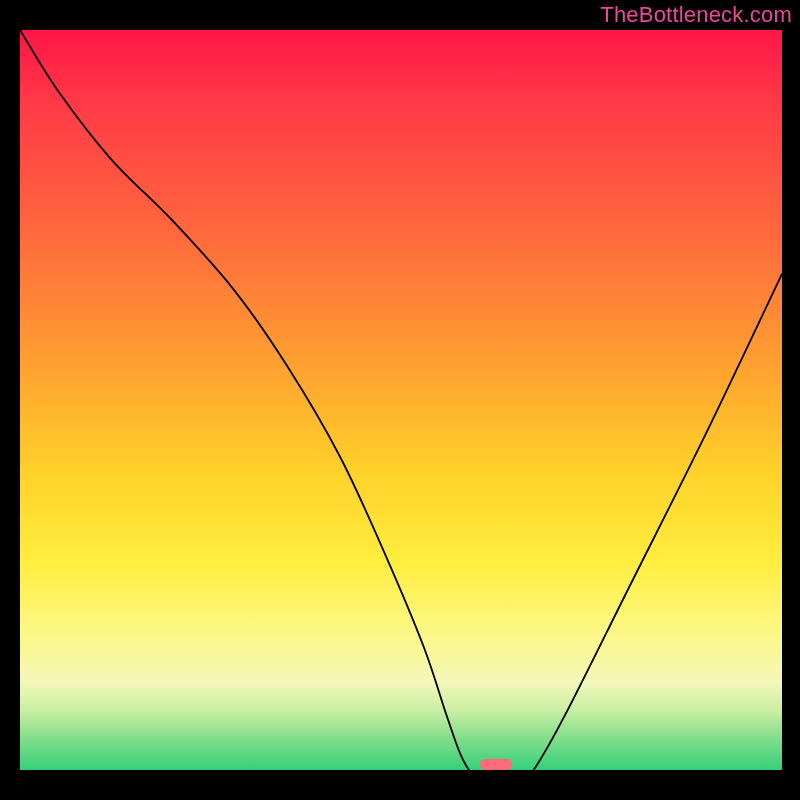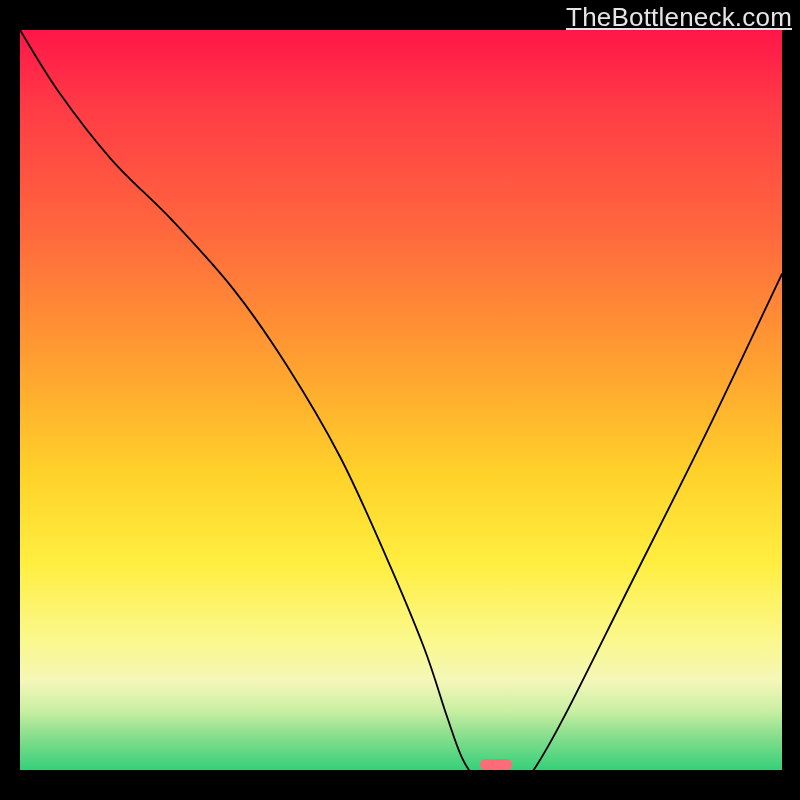--- a/index.html
+++ b/index.html
@@ -14,26 +14,25 @@
   .frame {
     position: relative;
     width: 800px;
     height: 800px;
     background: #000;
   }
   .watermark {
     position: absolute;
     top: 2px;
     right: 8px;
-    color: #e5e5e5;
-    font-size: 26px;
+    color: #ec4899;
+    font-size: 22px;
     font-weight: 500;
     letter-spacing: 0.2px;
     z-index: 10;
-    text-decoration: underline;
   }
   .plot-area {
     position: absolute;
     left: 20px;
     right: 18px;
     top: 30px;
     bottom: 30px;
     overflow: hidden;
   }
   .gradient {

